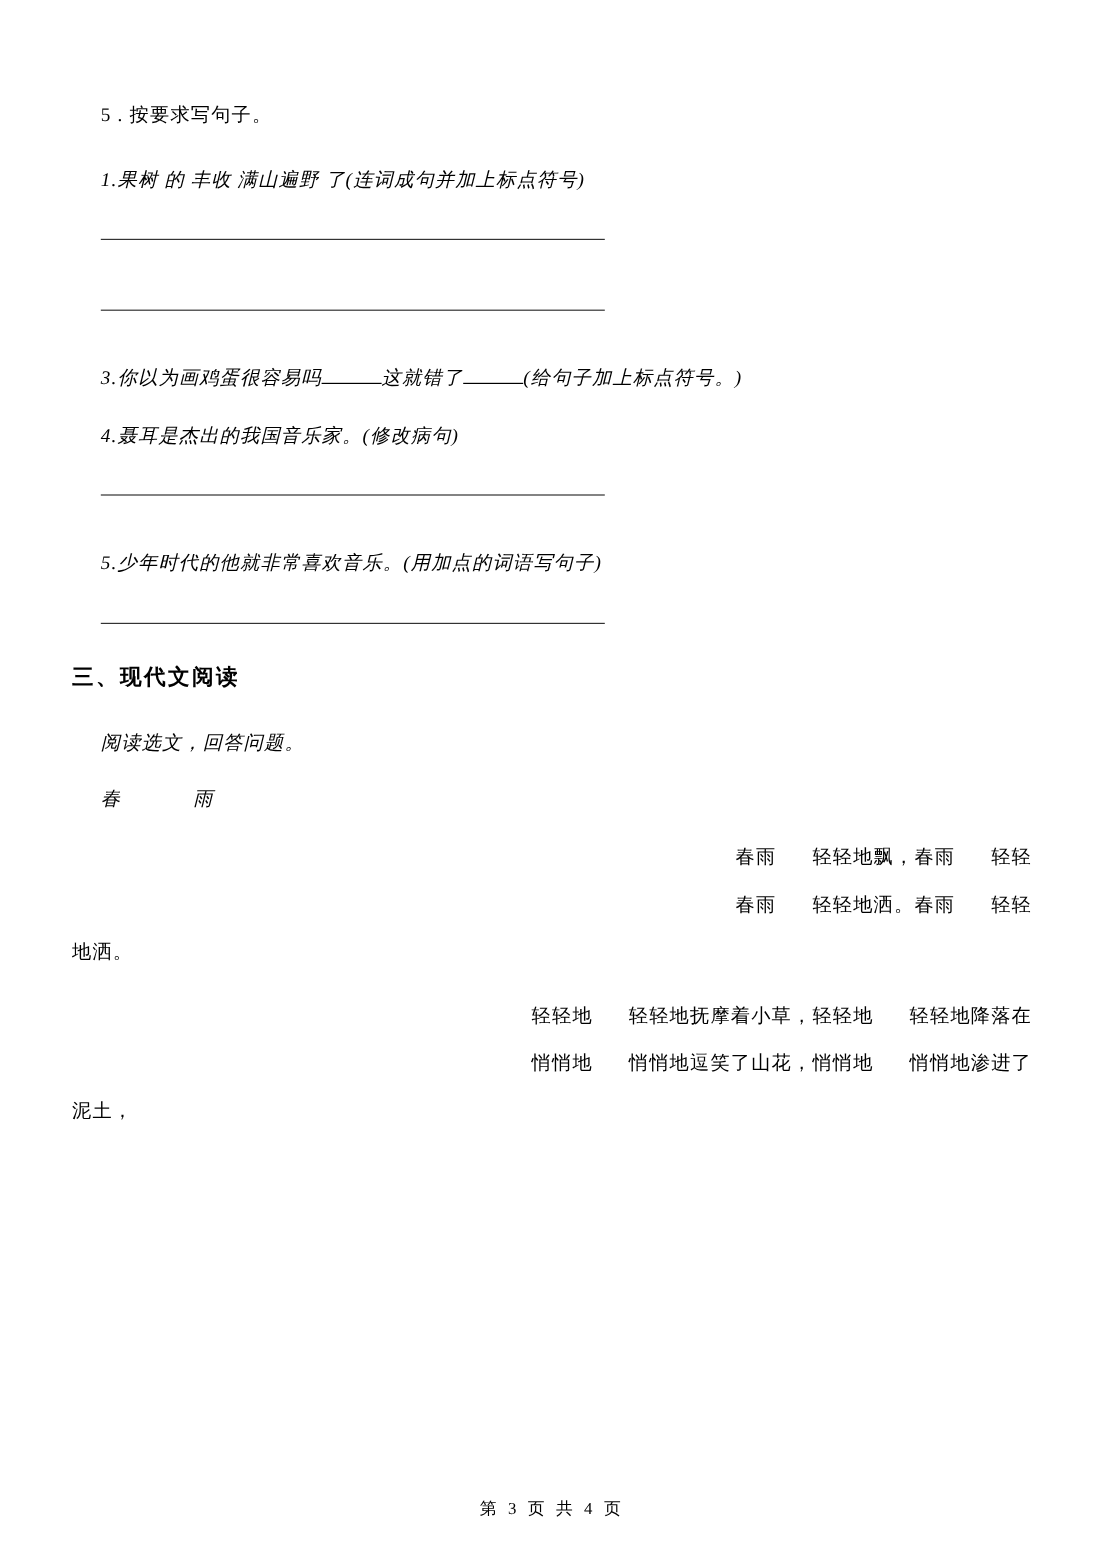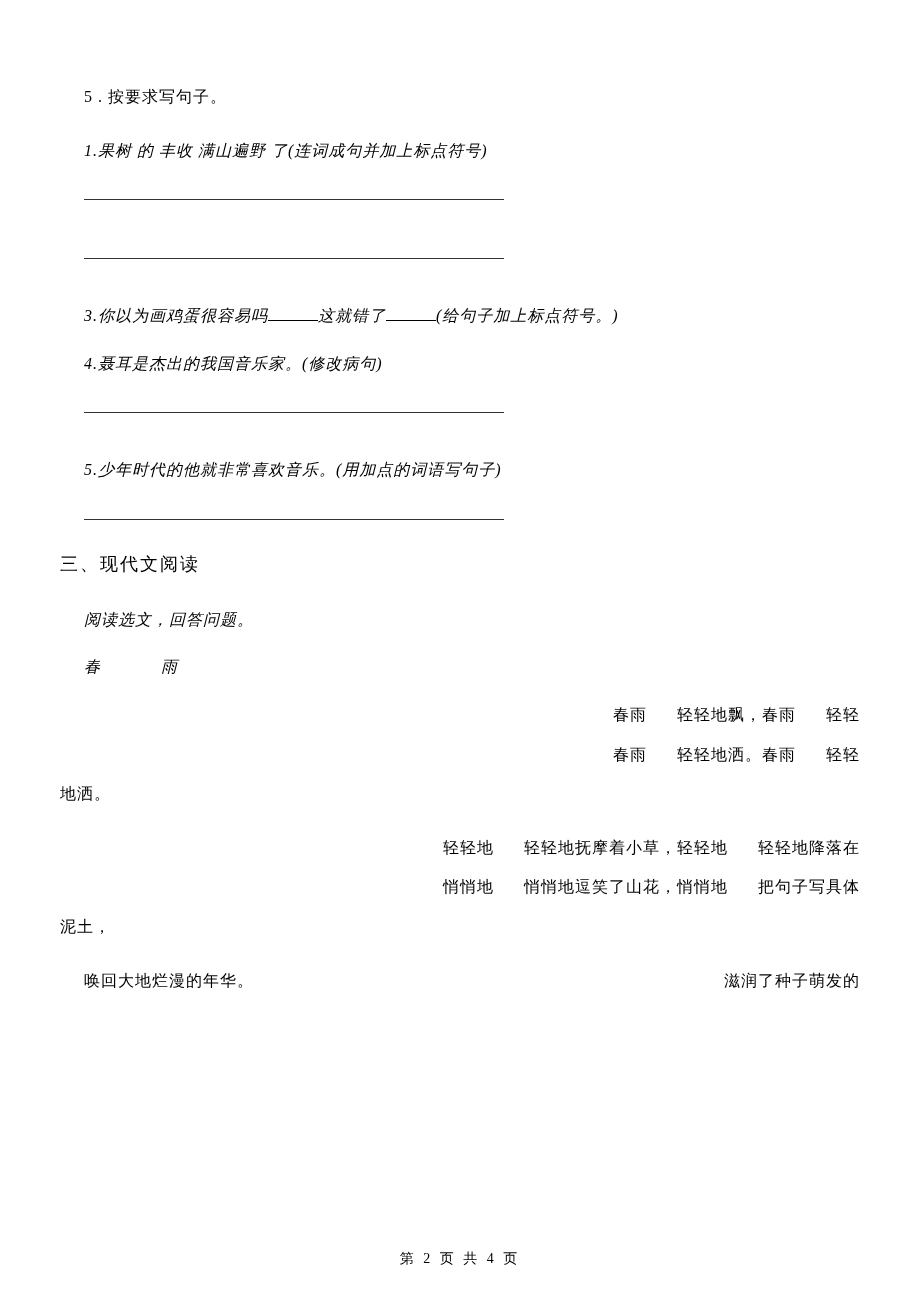--- a/index.html
+++ b/index.html
@@ -37,21 +37,21 @@
     border-bottom: 1px solid #333;
   }
   .blank-inline {
     border-bottom: 1px solid #000;
     display: inline-block;
     min-width: 50px;
     height: 1em;
   }
   .section-heading {
     font-family: "SimHei", "黑体", sans-serif;
-    font-weight: normal;
+    font-weight: bold;
     font-size: 18px;
     margin: 30px 0 28px 0;
     letter-spacing: 2px;
   }
   .poem-block {
     padding-left: 24px;
     letter-spacing: 1px;
   }
   .poem-row {
     margin-bottom: 28px;
@@ -127,26 +127,22 @@
     <div class="wrap-tail">地洒。</div>
 
     <div class="poem-wrap">
       <span>轻轻地</span><span class="gap" style="width:30px"></span><span>轻轻地抚摩着小草，</span>
       <span style="float:right"><span>轻轻地</span><span class="gap" style="width:30px"></span><span>轻轻地降落在</span></span>
     </div>
 
 
     <div class="poem-wrap">
       <span>悄悄地</span><span class="gap" style="width:30px"></span><span>悄悄地逗笑了山花，</span>
-      <span style="float:right"><span>悄悄地</span><span class="gap" style="width:30px"></span><span>把句子写具体</span></span>
+      <span style="float:right"><span>悄悄地</span><span class="gap" style="width:30px"></span><span>悄悄地渗进了</span></span>
     </div>
     <div class="wrap-tail">泥土，</div>
 
-    <div class="poem-row">
-      <span>唤回大地烂漫的年华。</span>
-      <span style="float:right">滋润了种子萌发的</span>
-    </div>
 
   </div>
 
 </div>
 
-<div class="footer">第 2 页 共 4 页</div>
+<div class="footer">第 3 页 共 4 页</div>
 
 </body></html>

